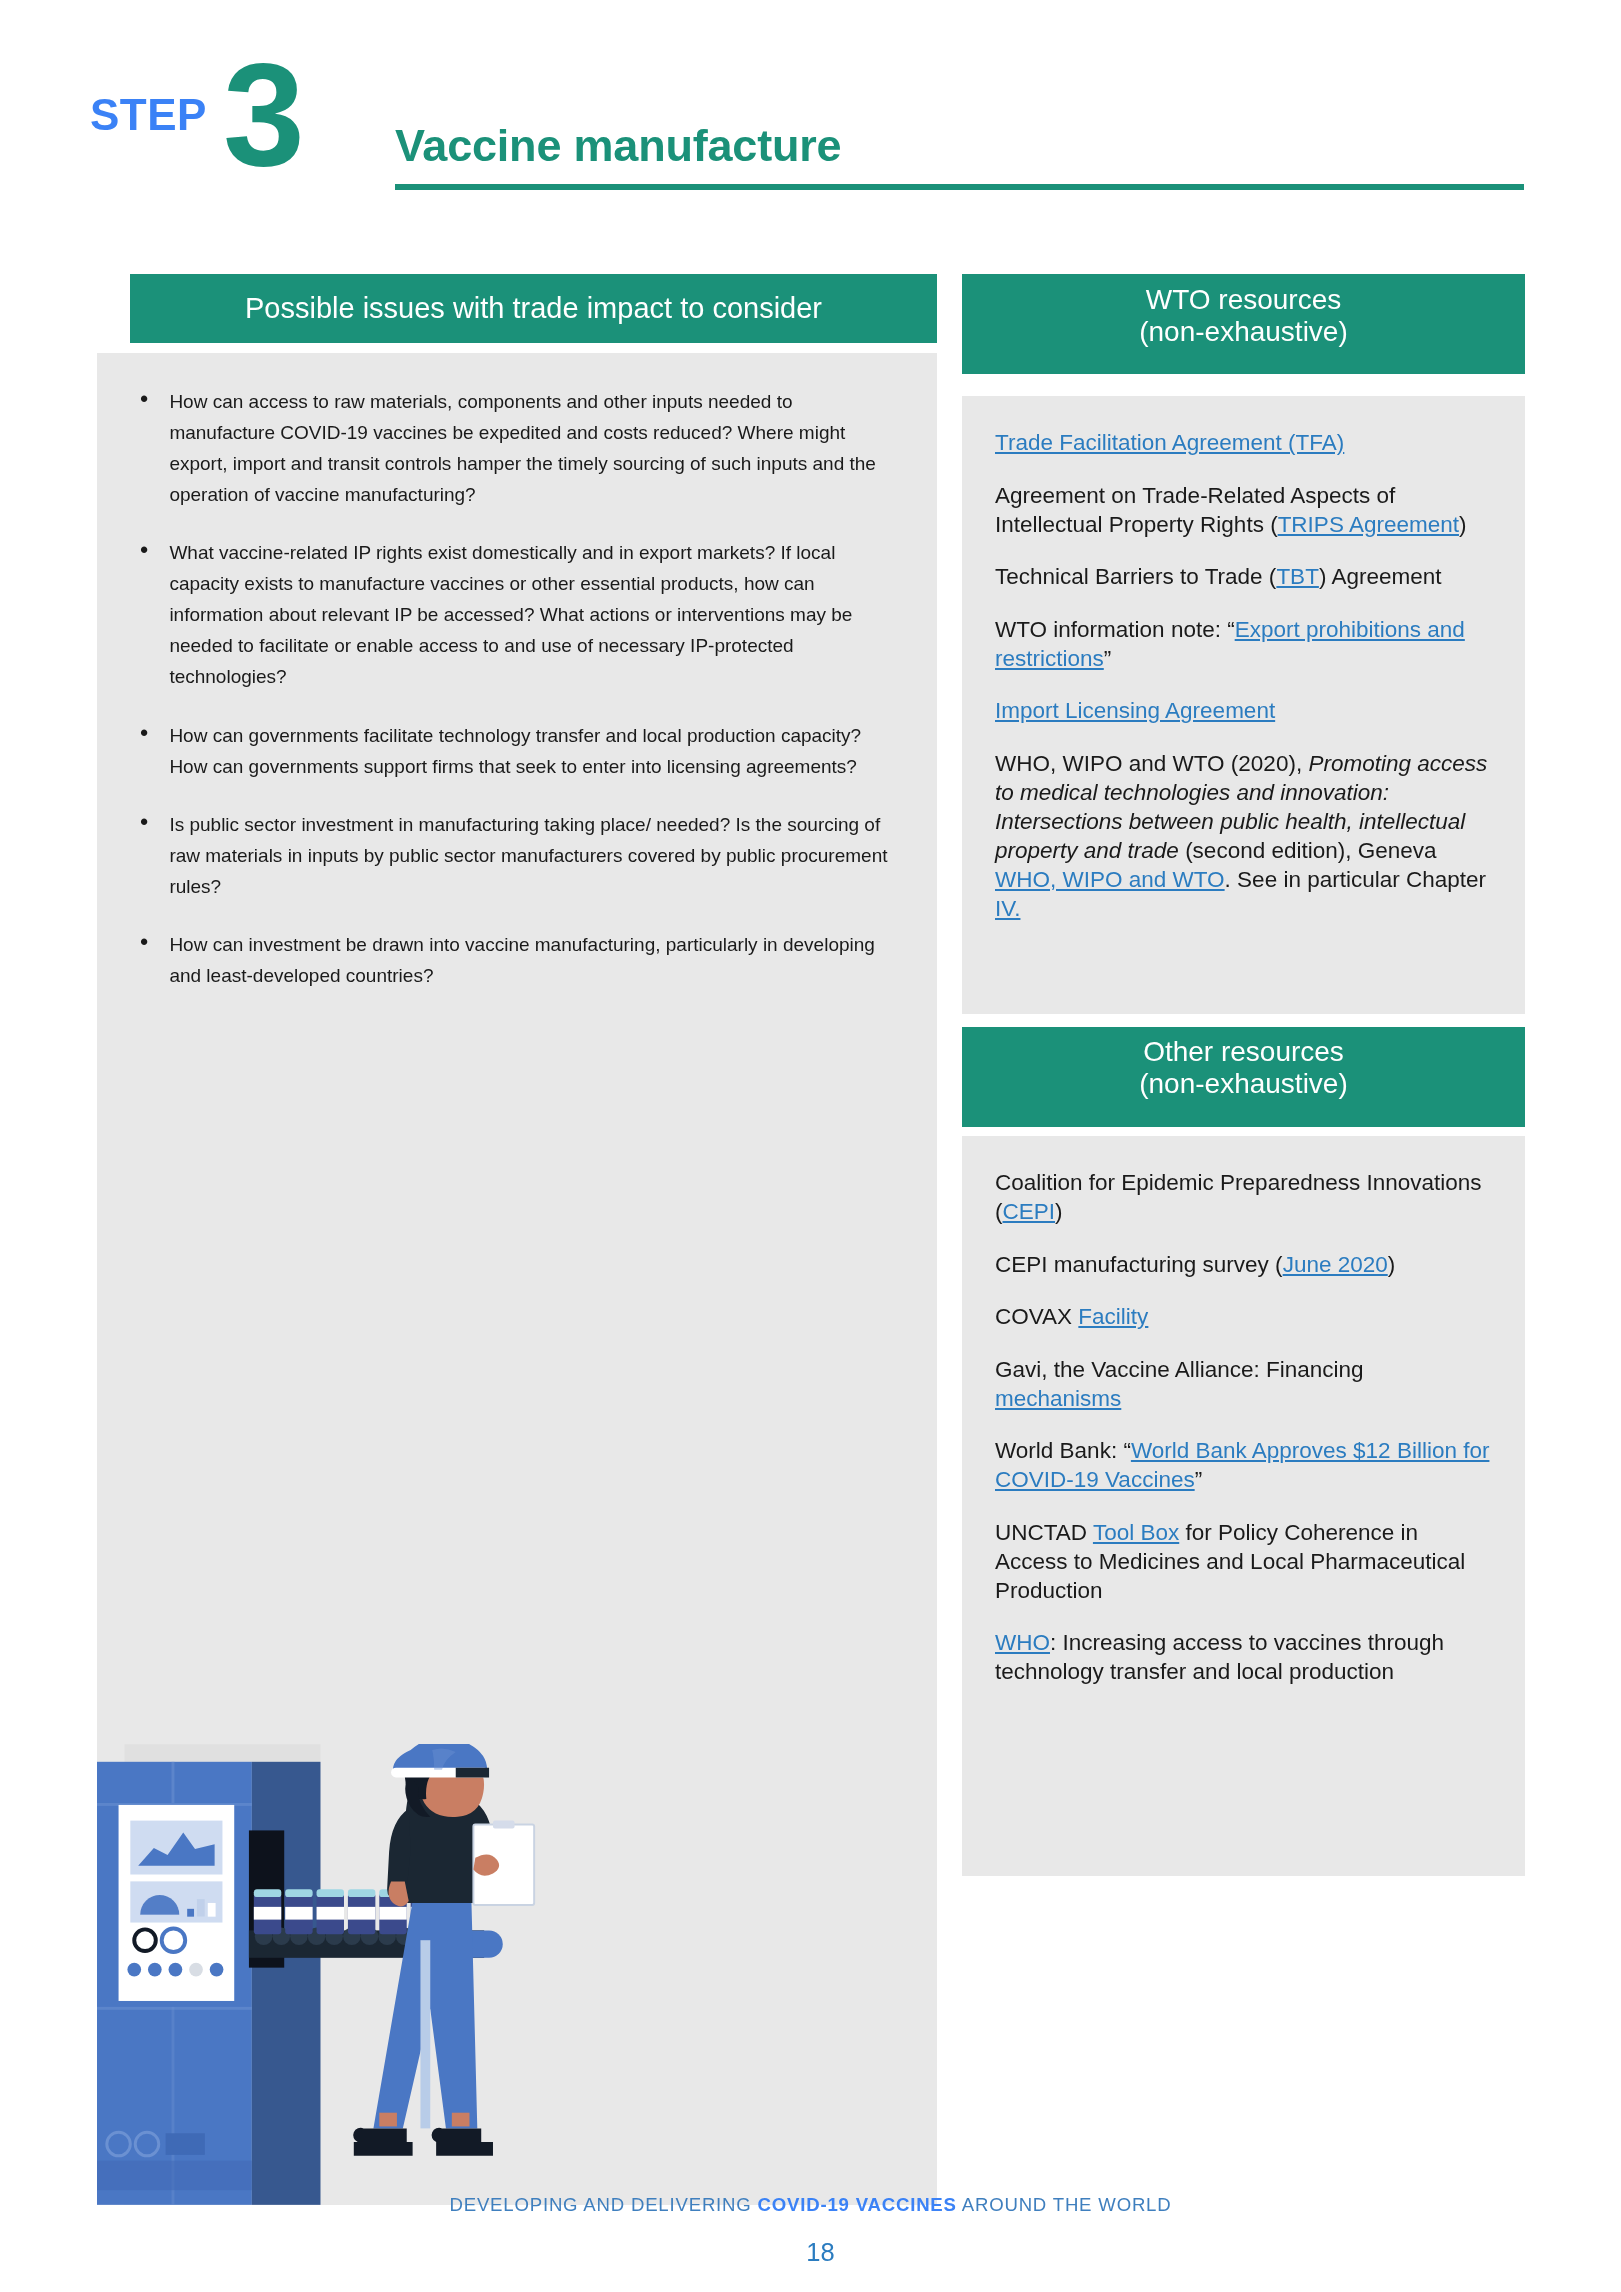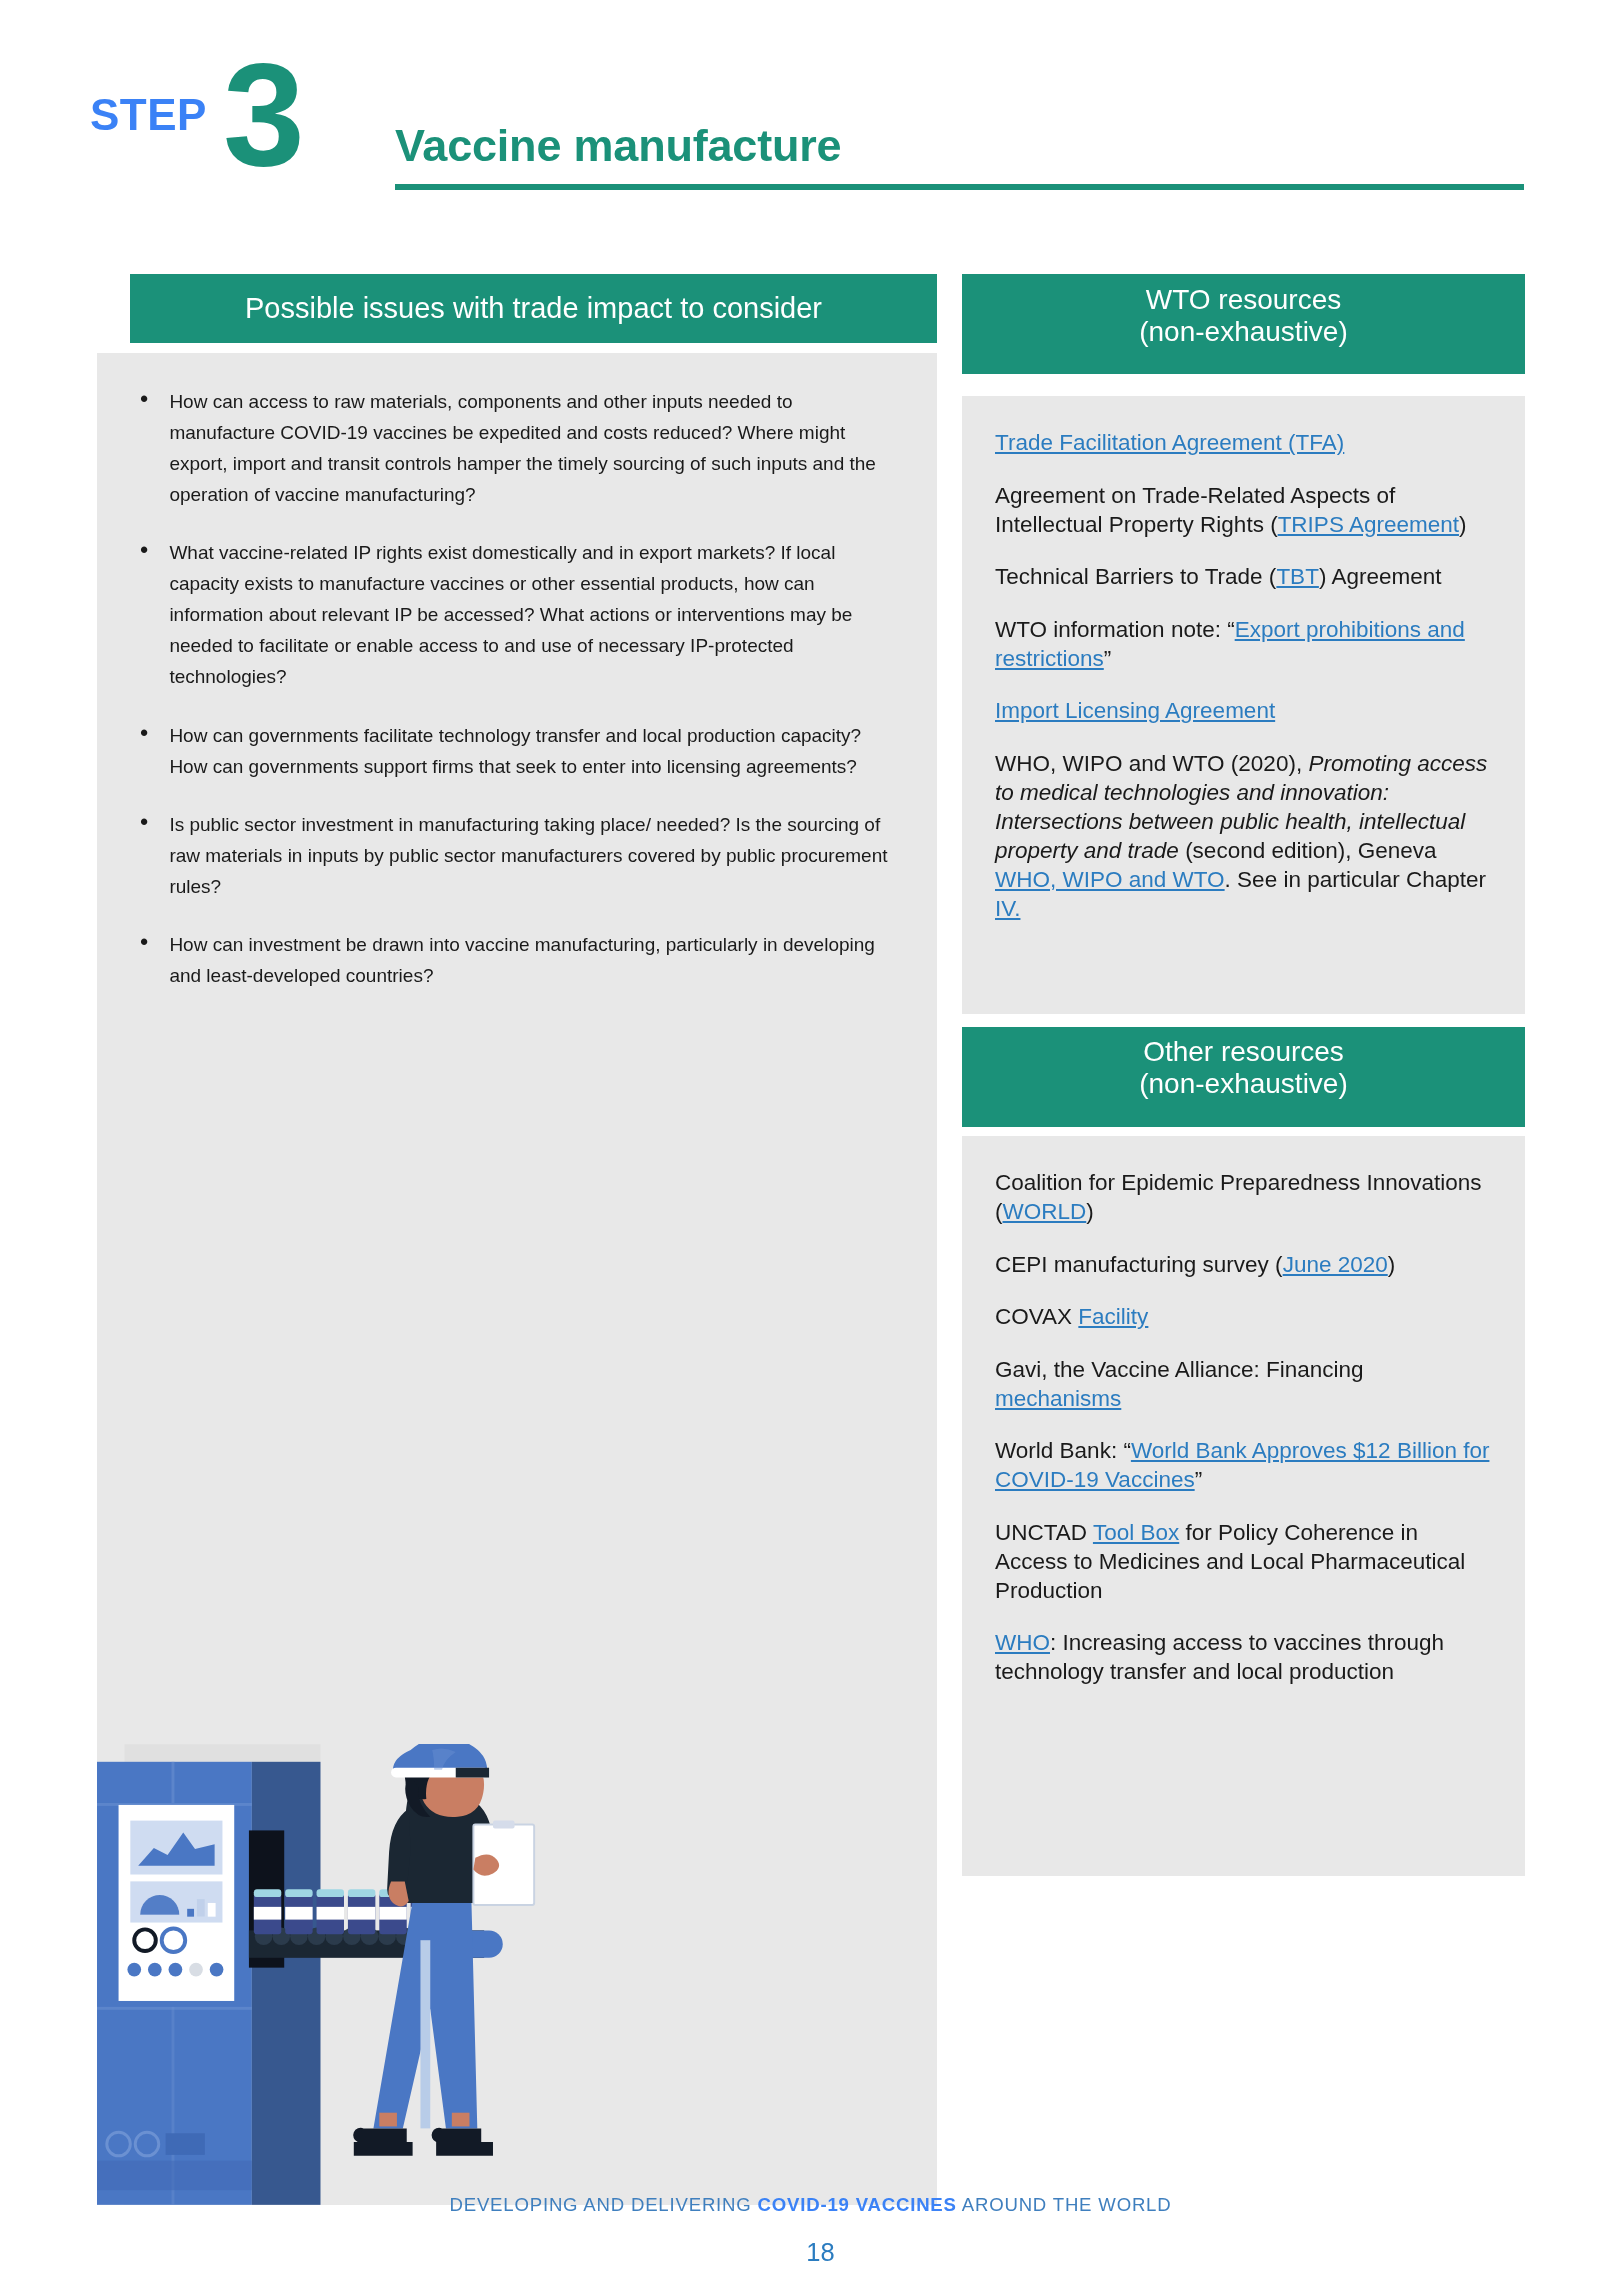--- a/index.html
+++ b/index.html
@@ -358,21 +358,21 @@
   </div>
 
   <div class="gap-block"></div>
 
   <div class="bar bar-right">
     <div>Other resources</div>
     <div>(non-exhaustive)</div>
   </div>
   <div class="panel panel-other">
     <div id="other-list">
-        <div class="res"><span>Coalition for Epidemic Preparedness Innovations (</span><a href="#" class="lnk">WORLD</a><span>)</span></div>
+        <div class="res"><span>Coalition for Epidemic Preparedness Innovations (</span><a href="#" class="lnk">CEPI</a><span>)</span></div>
         <div class="res"><span>CEPI manufacturing survey (</span><a href="#" class="lnk">June 2020</a><span>)</span></div>
         <div class="res"><span>COVAX </span><a href="#" class="lnk">Facility</a></div>
         <div class="res"><span>Gavi, the Vaccine Alliance: Financing </span><a href="#" class="lnk">mechanisms</a></div>
         <div class="res"><span>World Bank: “</span><a href="#" class="lnk">World Bank Approves $12 Billion for COVID-19 Vaccines</a><span>”</span></div>
         <div class="res"><span>UNCTAD </span><a href="#" class="lnk">Tool Box</a><span> for Policy Coherence in Access to Medicines and Local Pharmaceutical Production</span></div>
         <div class="res"><a href="#" class="lnk">WHO</a><span>: Increasing access to vaccines through technology transfer and local production</span></div>
       </div>
   </div>
 
 </div>

